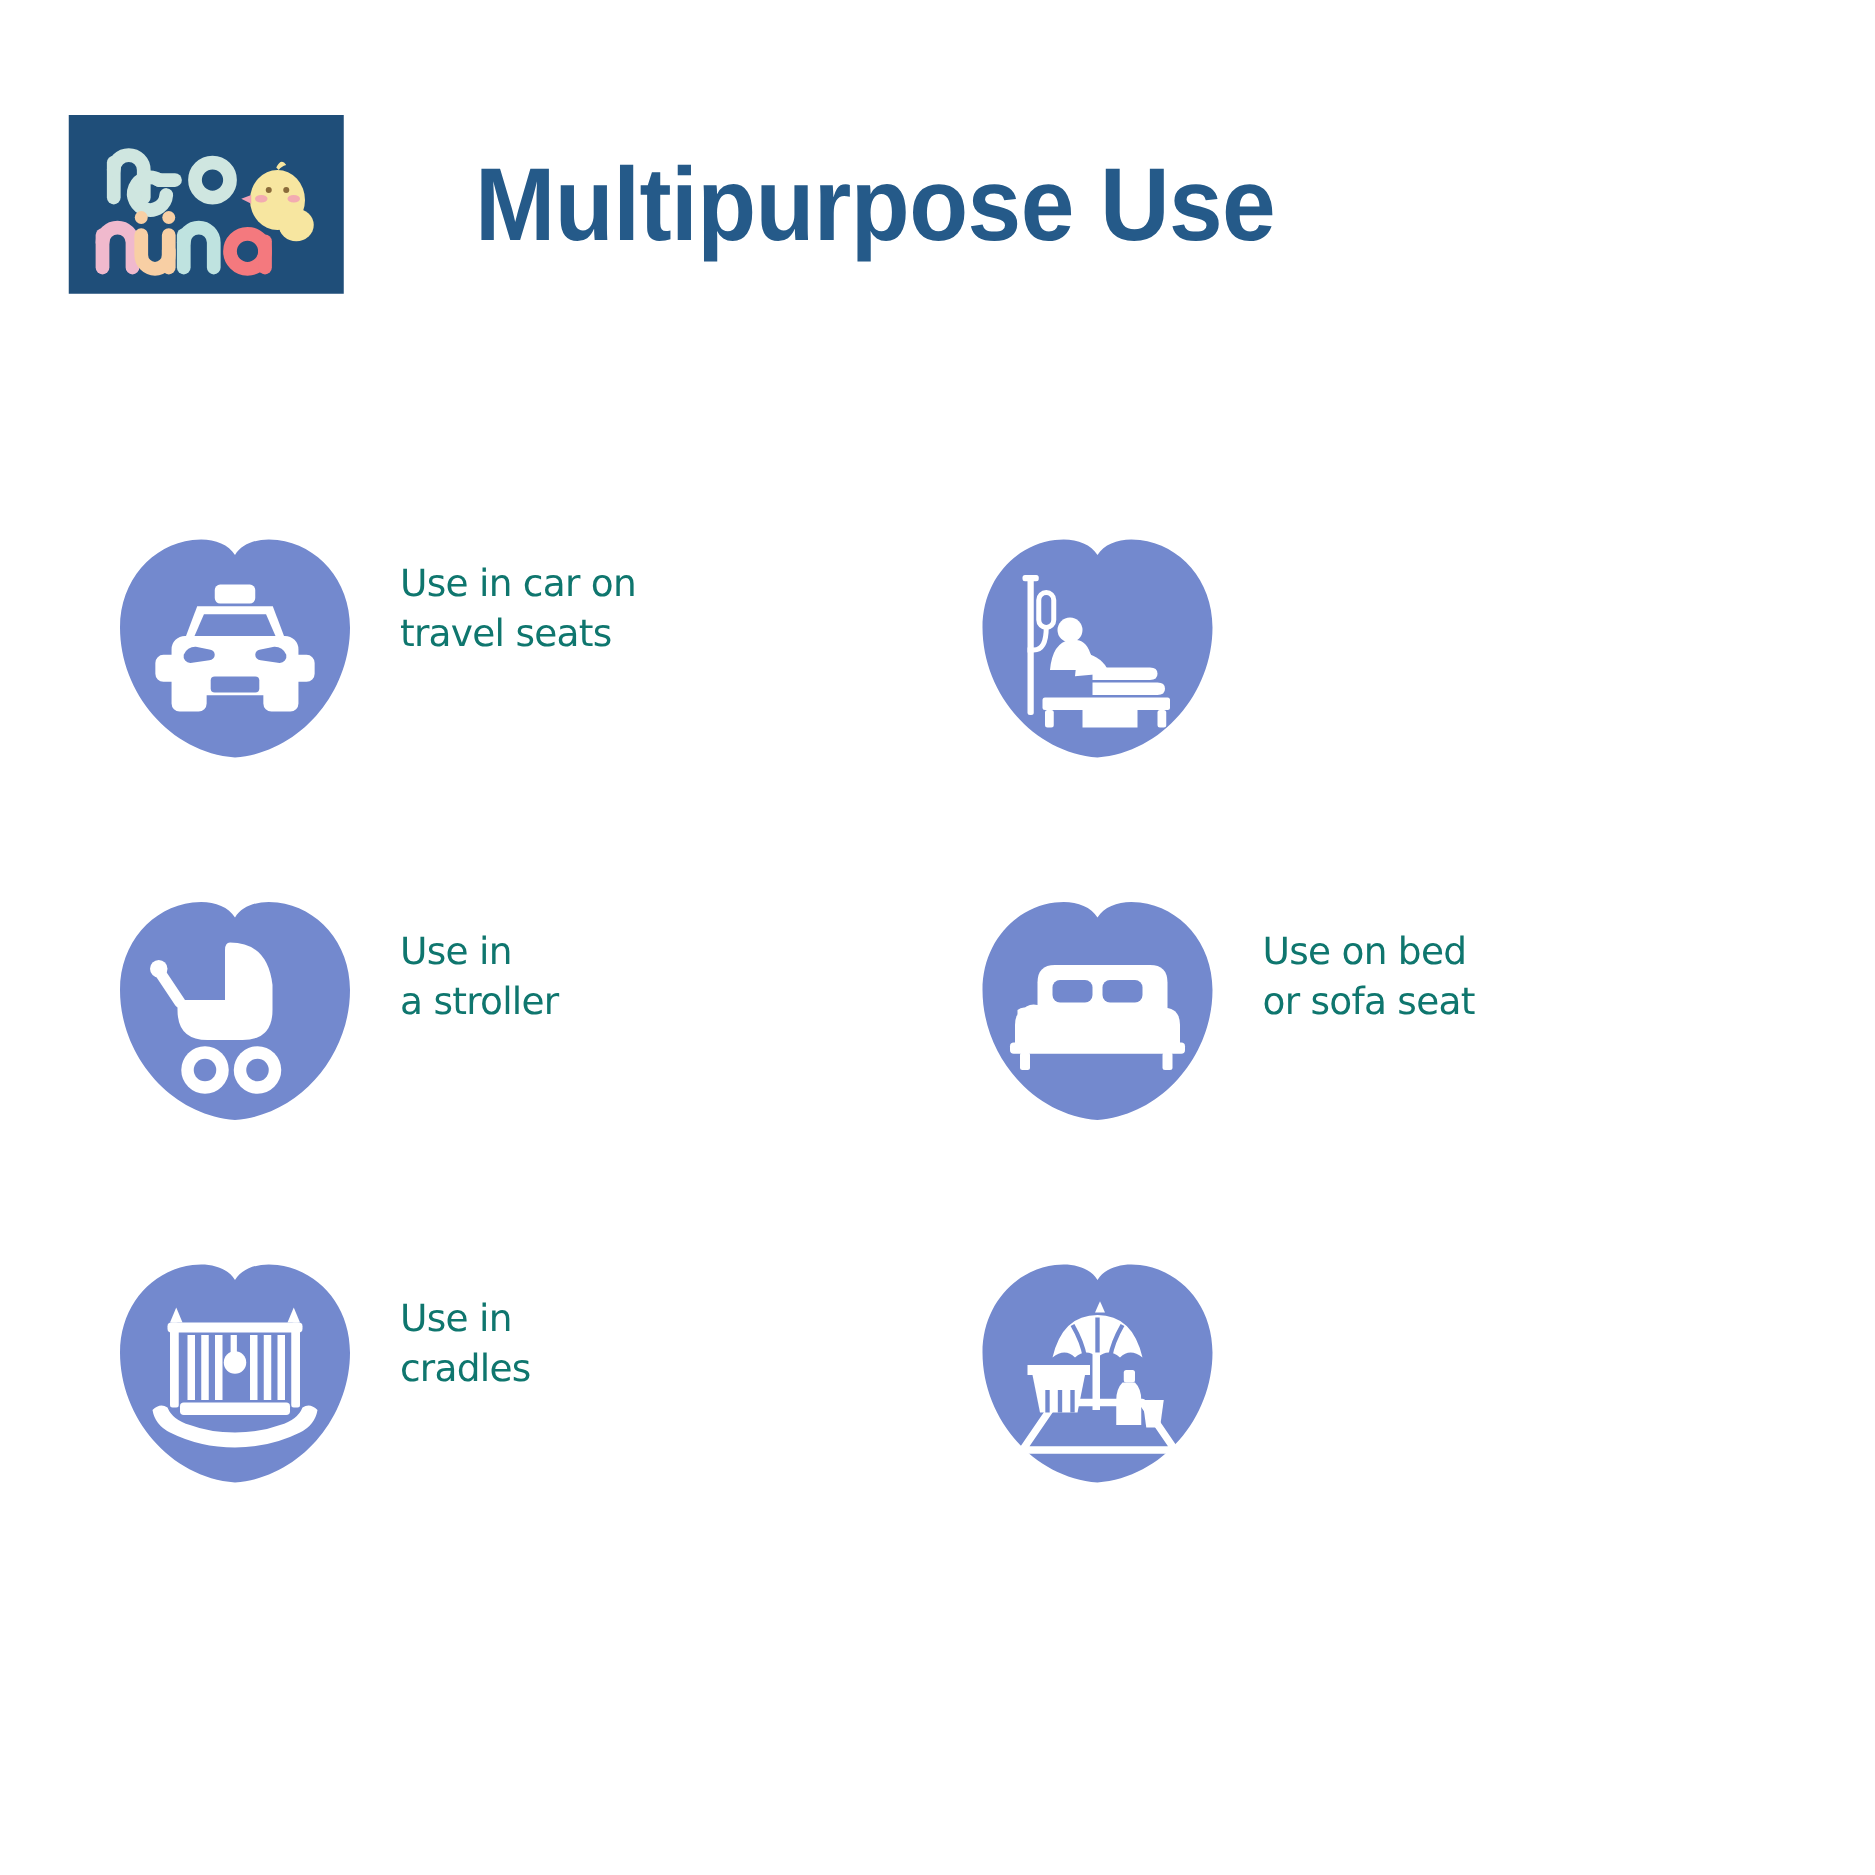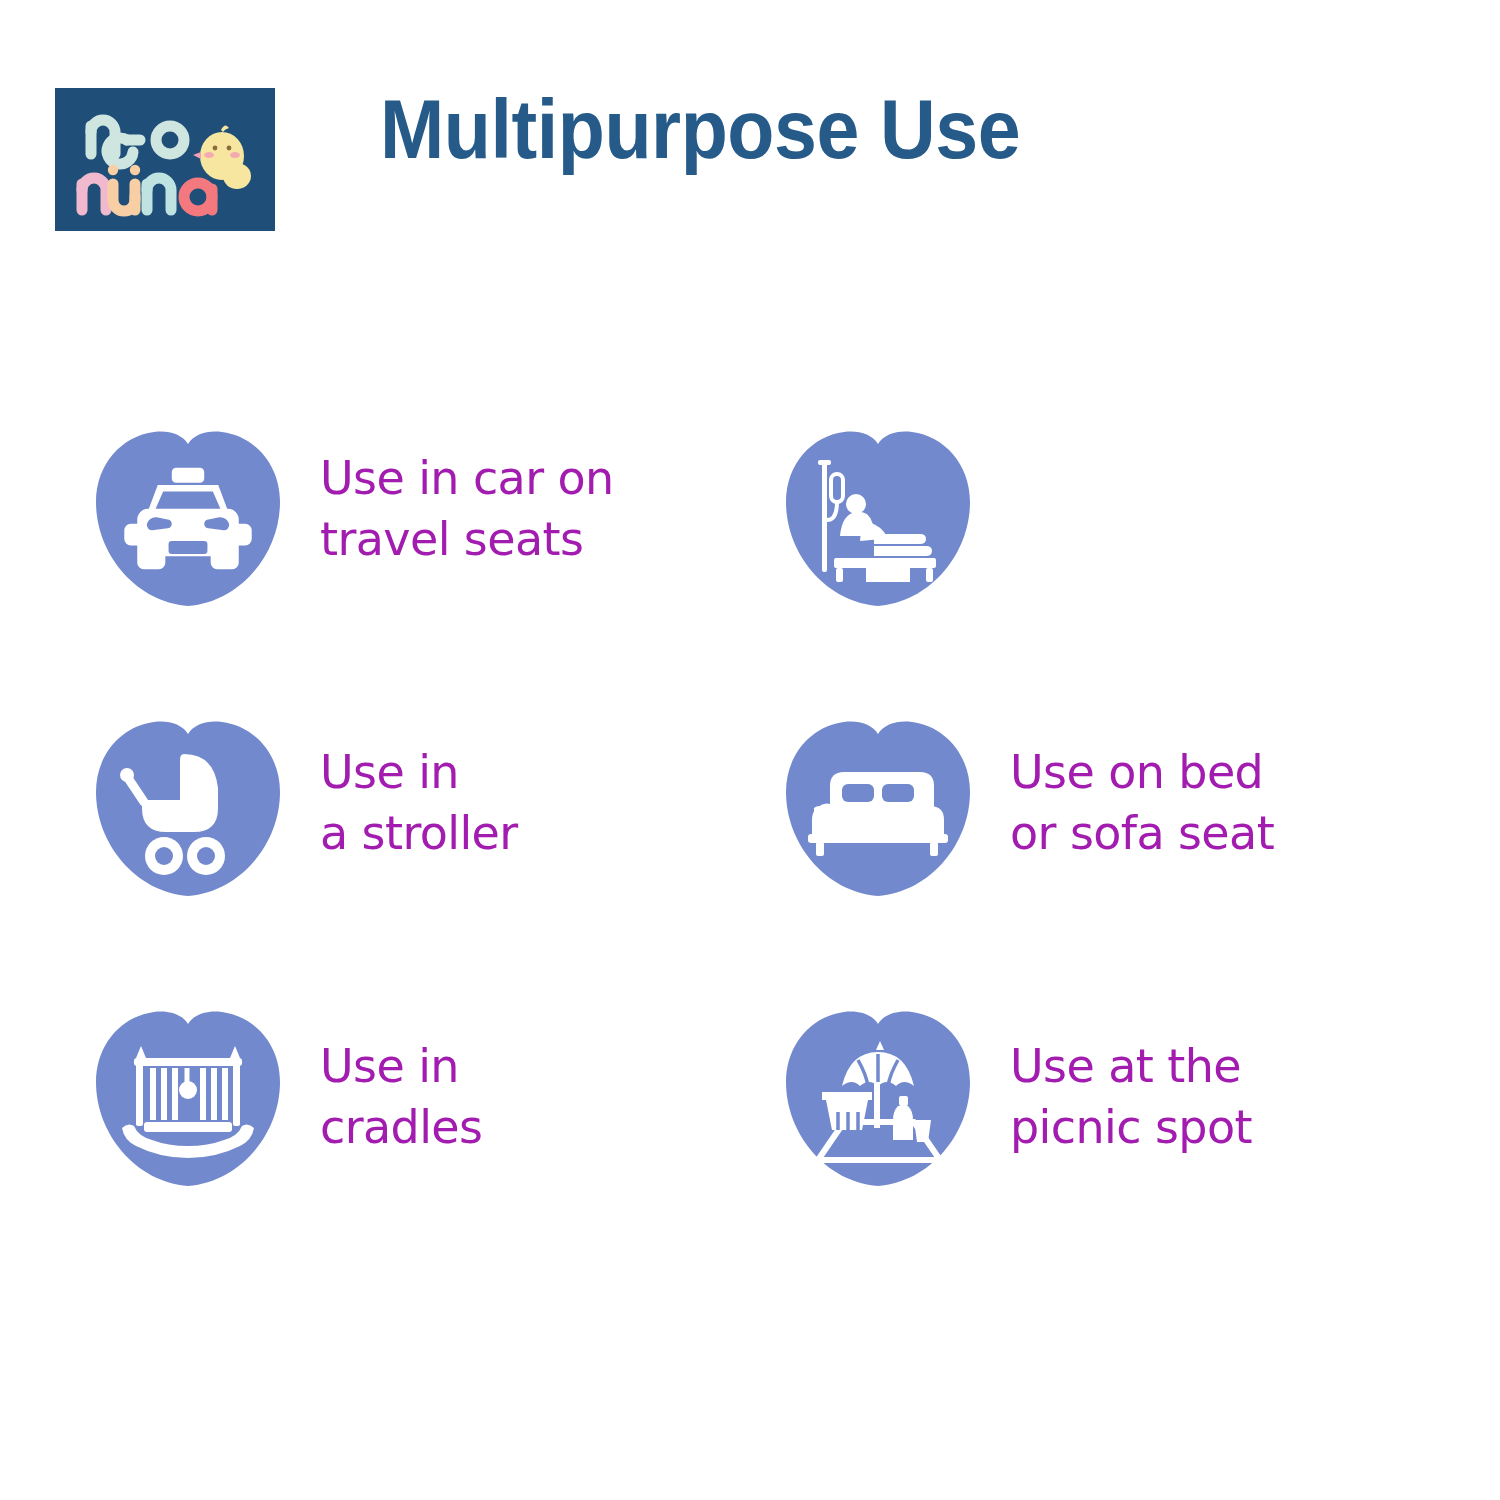--- a/index.html
+++ b/index.html
@@ -16,21 +16,21 @@
   }
 
   
   .header {
     position: absolute;
     top: 88px;
     left: 55px;
     width: 1390px;
     height: 150px;
     display: flex;
-    align-items: flex-start;
+    align-items: center;
   }
 
   .logo-box {
     width: 220px;
     height: 143px;
     background: #1f4e79;
     position: relative;
     flex: 0 0 auto;
     overflow: hidden;
   }
@@ -81,23 +81,23 @@
   }
 
   .badge svg {
     display: block;
     width: 200px;
     height: 180px;
   }
 
   .feature-label {
     font-family: "DejaVu Sans", sans-serif;
-    font-size: 46px;
+    font-size: 30px;
     line-height: 1.33;
-    color: #a21caf;
+    color: #0f766e;
     font-weight: 400;
     letter-spacing: -0.6px;
     padding-top: 20px;
     white-space: pre-line;
   }
 
   
   .feature.r1 .feature-label { padding-top: 18px; }
   .feature.r2 .feature-label { padding-top: 22px; }
   .feature.r3 .feature-label { padding-top: 26px; }
@@ -310,17 +310,15 @@
           <path d="M48 90 h42 l-6 30 H54 z"></path>
           <path d="M60 102 v18 M70 102 v18 M80 102 v18" stroke="#7389ce" stroke-width="3.5" fill="none"></path>
 
           <rect x="121" y="86" width="9" height="10" rx="2"></rect>
           <path d="M120 96 q-5 5 -5 14 v20 h20 v-20 q0 -9 -5 -14 z"></path>
 
           <path d="M136 110 h17 l-3 22 h-11 z"></path>
         </g>
       </svg>
     </div>
-    <div class="feature-label">Use at the
-picnic spot</div>
   </div>
 
 </div>
 
 </body></html>

